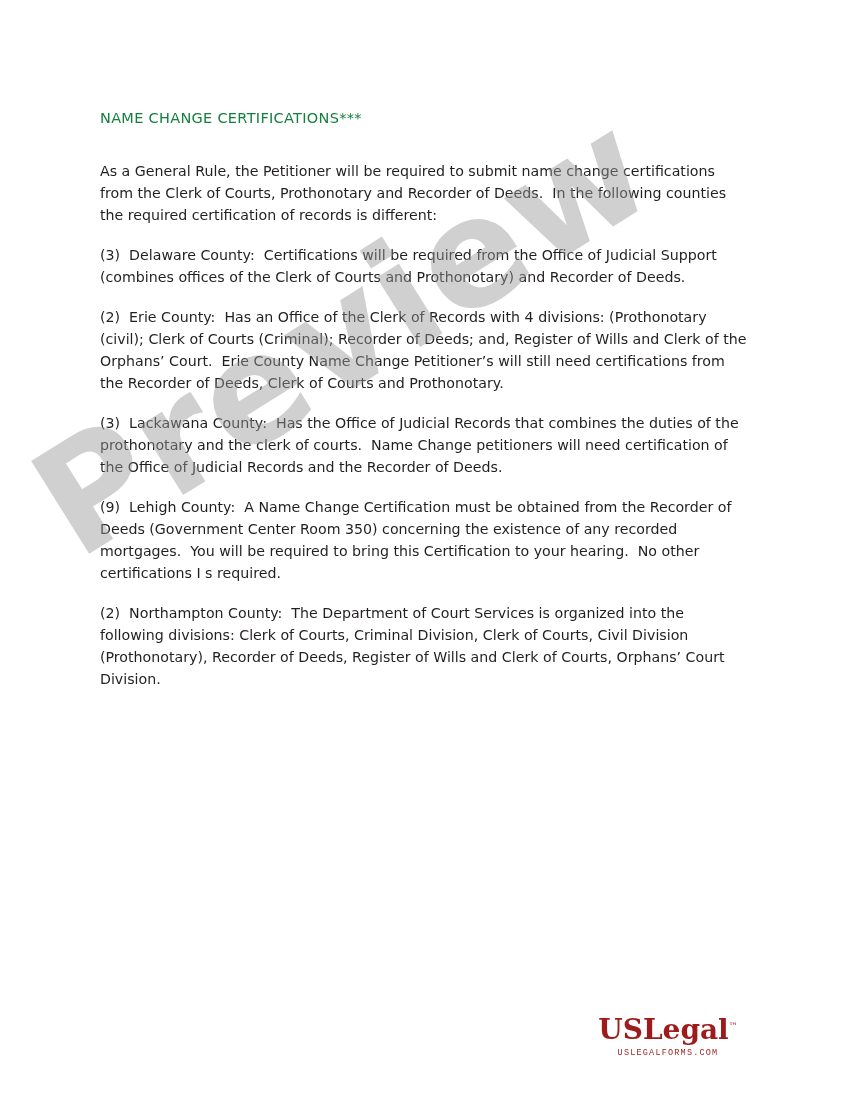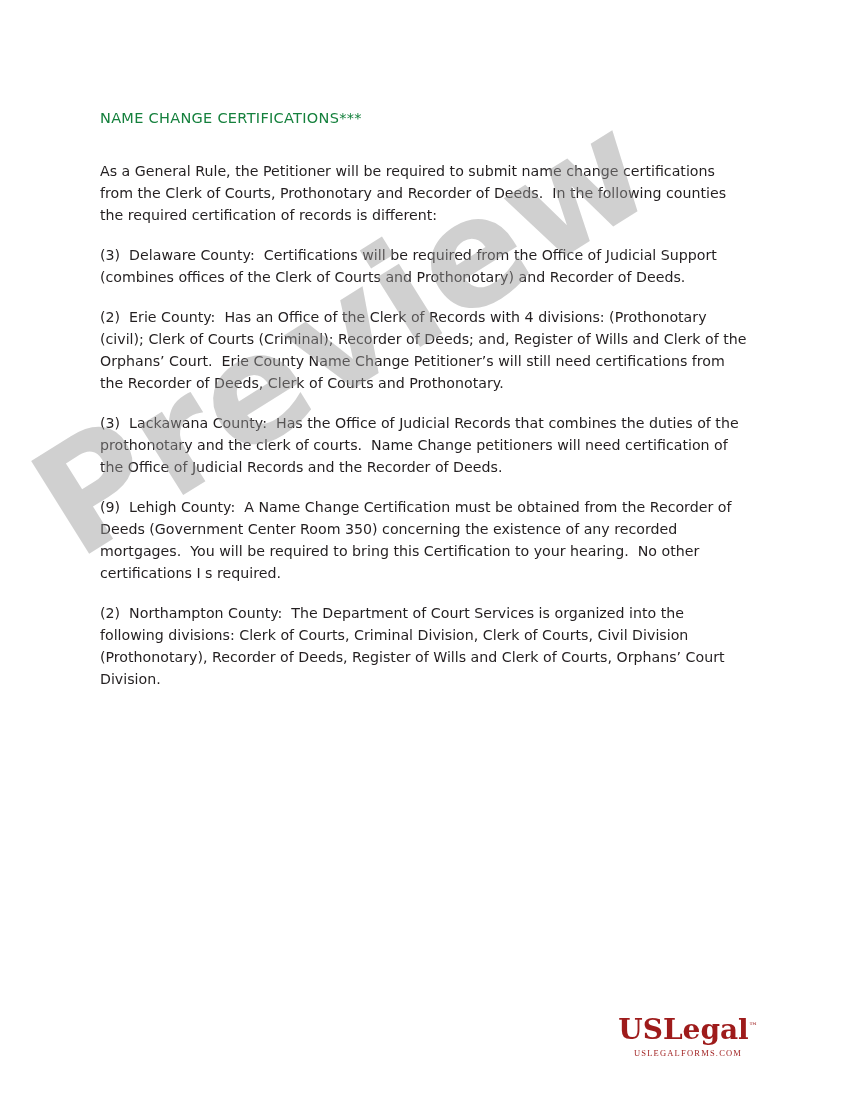--- a/index.html
+++ b/index.html
@@ -64,21 +64,21 @@
     color: rgba(150,150,150,0.45);
     transform: rotate(-32deg);
     transform-origin: left center;
     white-space: nowrap;
     letter-spacing: 2px;
   }
 
   
   .logo {
     position: absolute;
-    right: 72px;
+    right: 92px;
     bottom: 42px;
     text-align: center;
     width: 180px;
   }
   .logo-main {
     font-family: "DejaVu Serif", serif;
     font-size: 28px;
     color: #9e1b1b;
     letter-spacing: 0px;
     line-height: 1;
@@ -90,21 +90,21 @@
   .logo-main .legal {
     font-weight: bold;
   }
   .logo-tm {
     font-size: 9px;
     vertical-align: super;
     color: #9e1b1b;
   }
   .logo-sub {
     margin-top: 4px;
-    font-family: Liberation Serif, serif;
+    font-family: Liberation Mono, monospace;
     font-size: 8.5px;
     letter-spacing: 1.2px;
     color: #9e1b1b;
   }
 </style>
 </head>
 <body>
 
 <div class="page">
 

